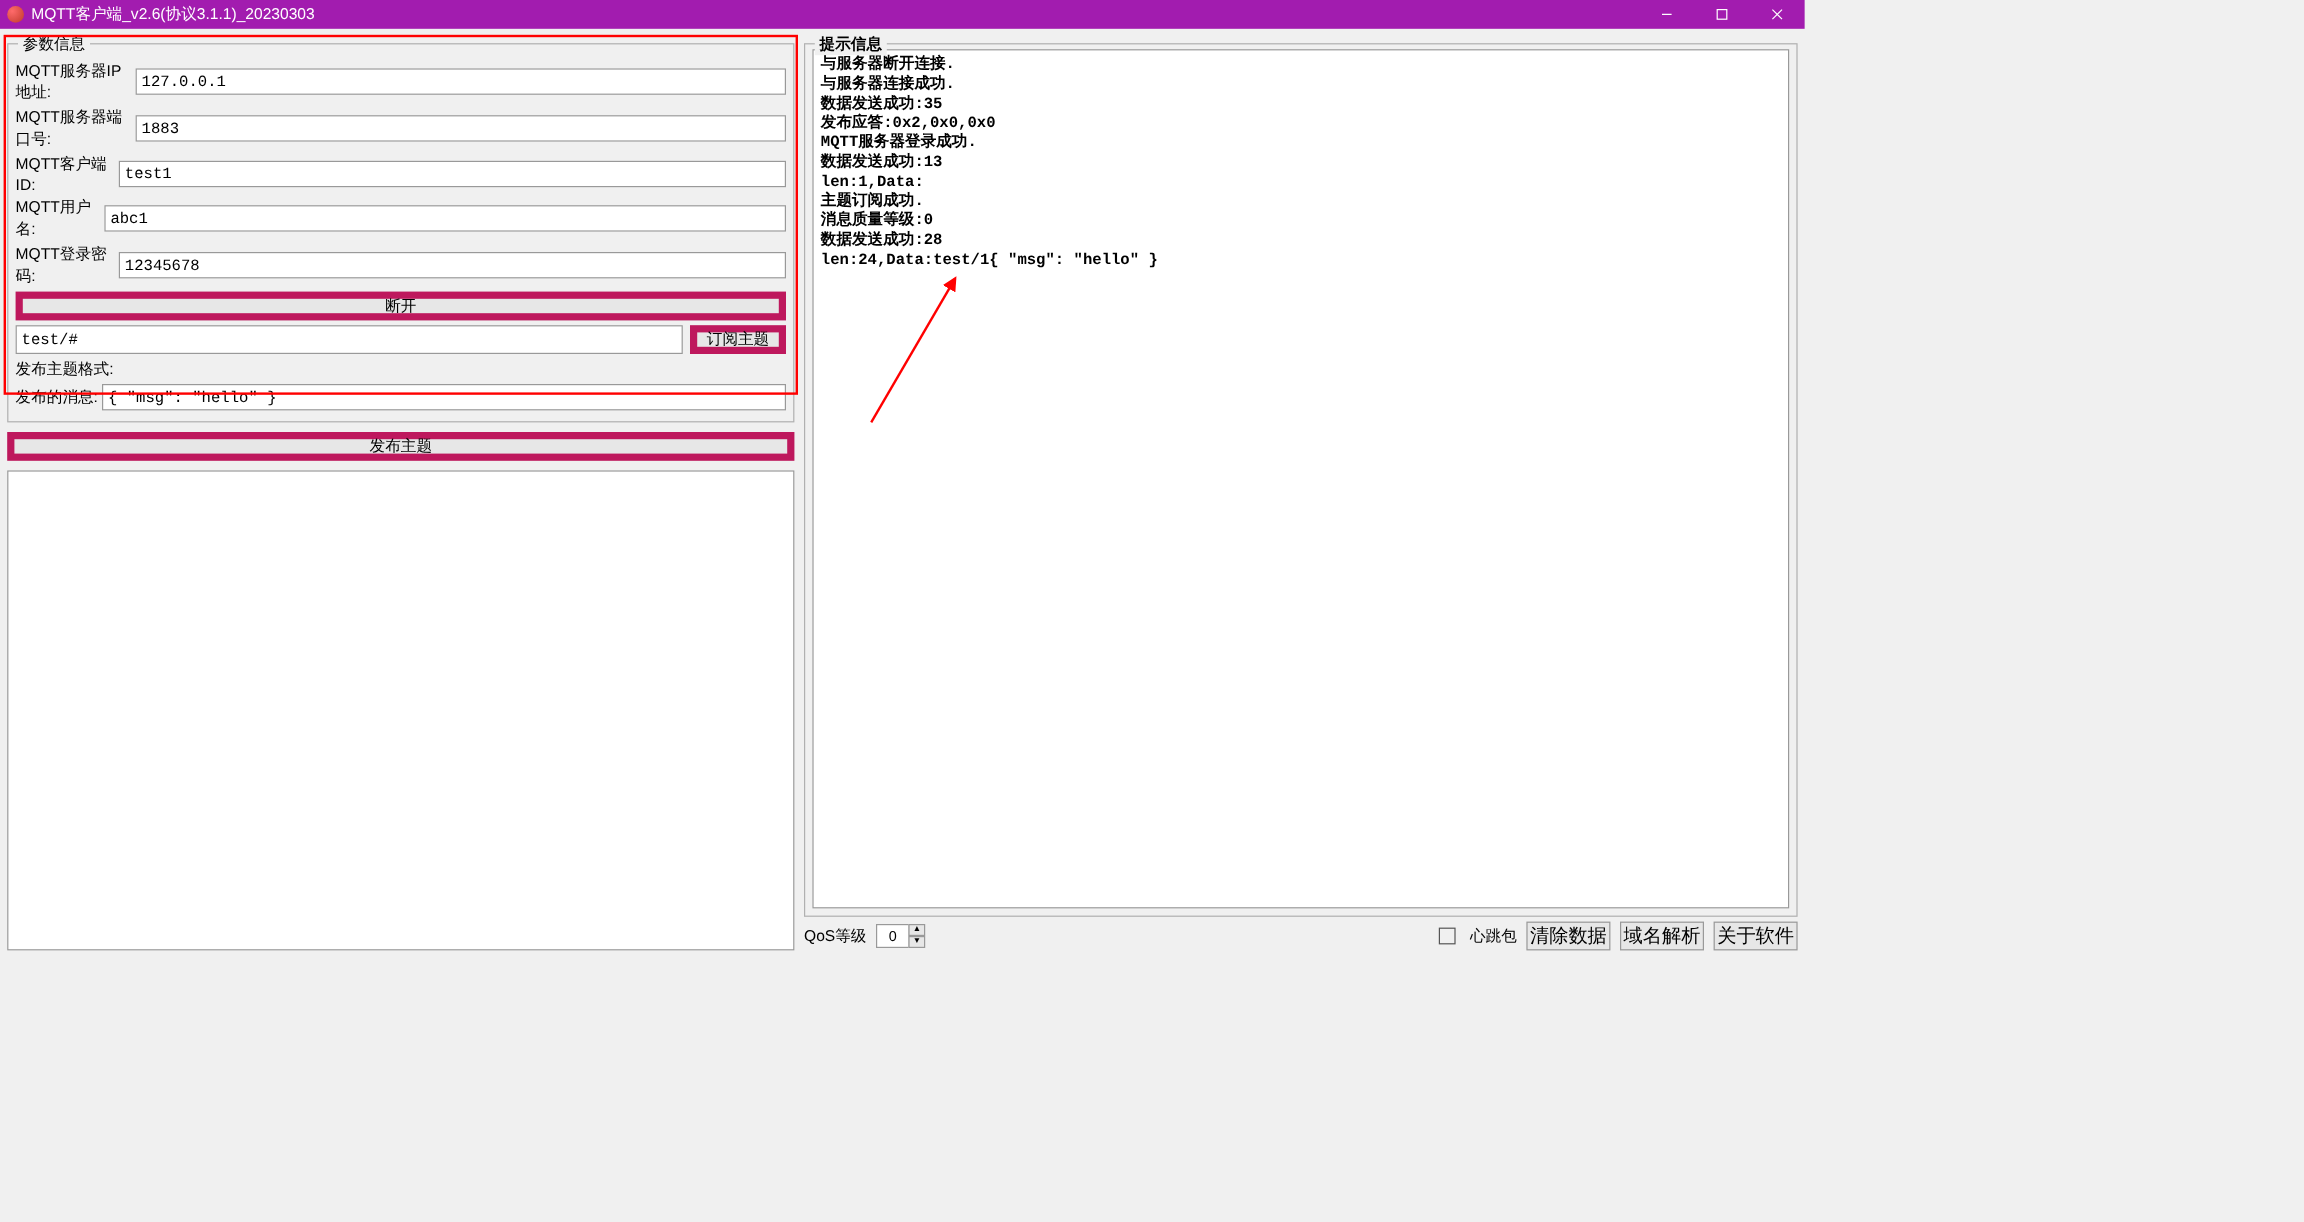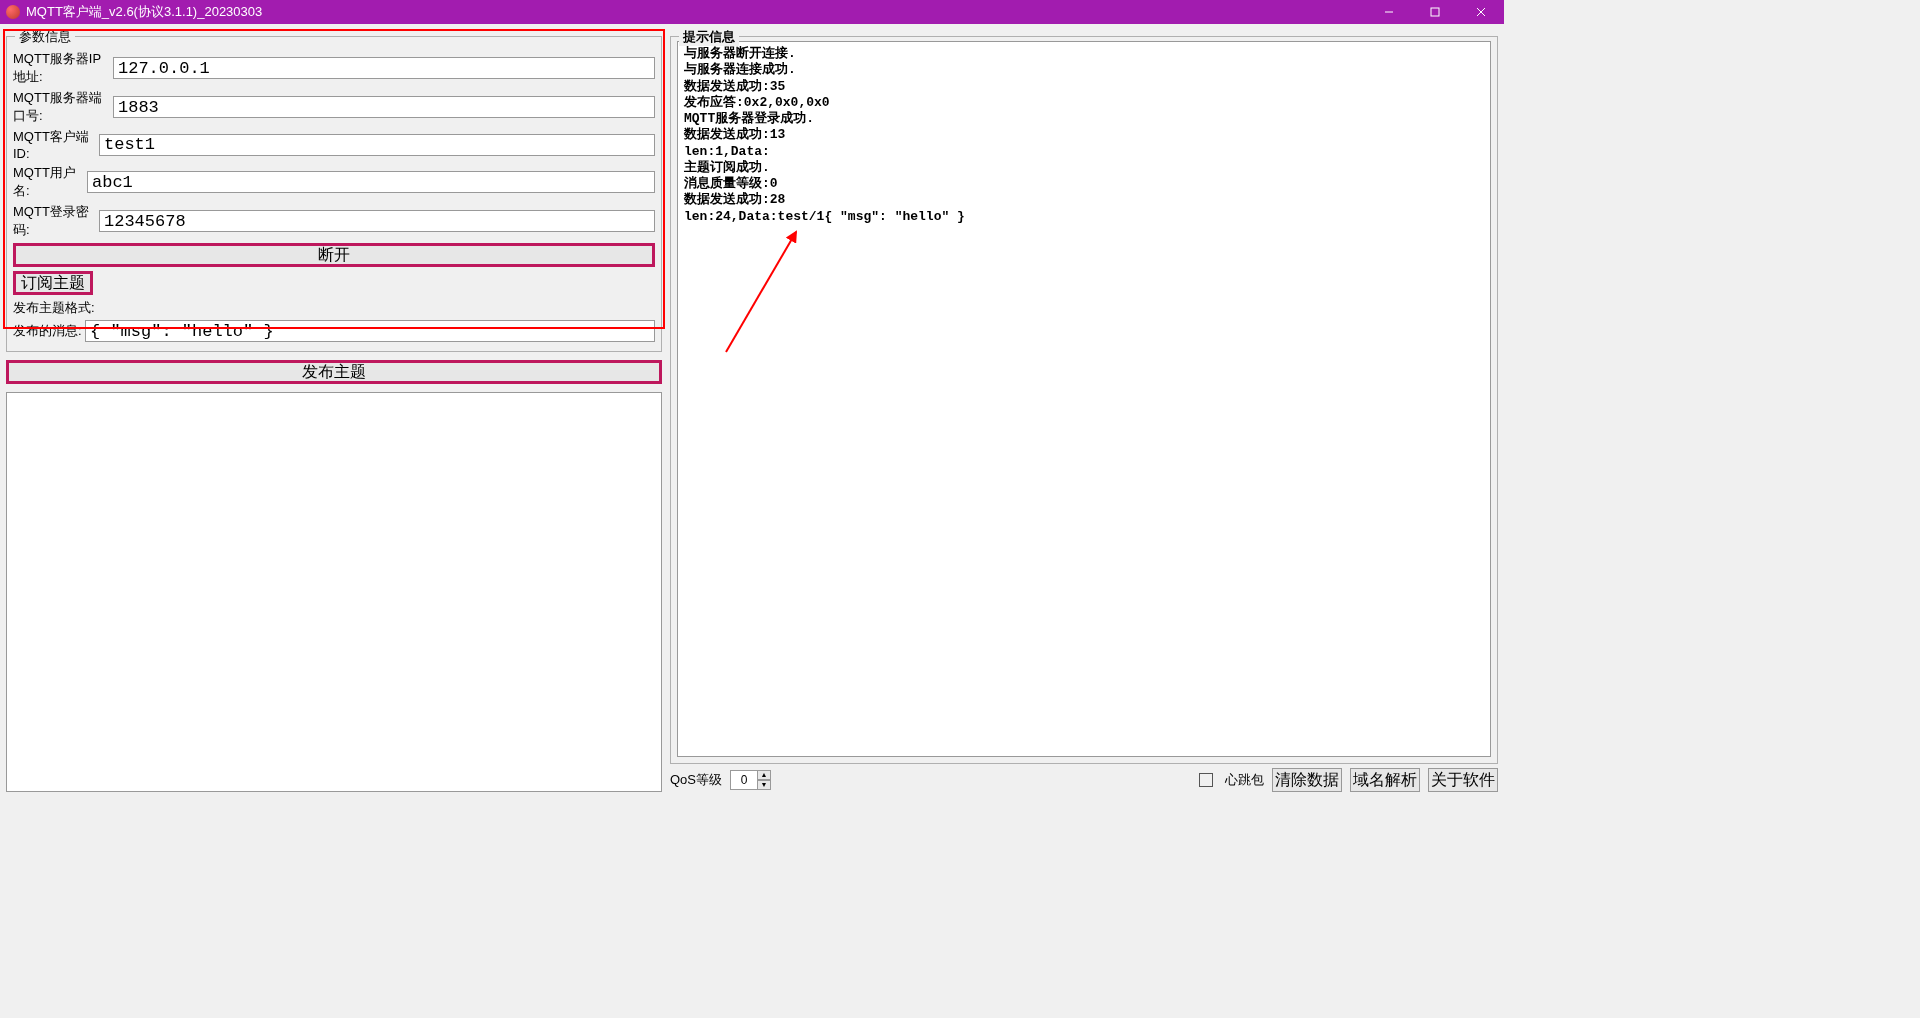--- a/index.html
+++ b/index.html
@@ -12,22 +12,22 @@
   .titlebar .winbtn { width: 46px; display: flex; align-items: center; justify-content: center; cursor: pointer; }
   .titlebar .winbtn svg { stroke: #fff; fill: none; stroke-width: 1; }
   .client { flex: 1; display: flex; padding: 6px; gap: 8px; }
   .left { width: 656px; display: flex; flex-direction: column; border-radius: 15px; }
   .right { flex: 1; display: flex; flex-direction: column; }
   .groupbox { position: relative; border: 1px solid #b0b0b0; padding: 10px 6px 6px 6px; margin-top: 6px; }
   .groupbox-title { position: absolute; top: -9px; left: 8px; background: #f0f0f0; padding: 0 4px; color: #000; font-size: 13px; }
   .red-border { position: absolute; border: 2px solid #ff0000; pointer-events: none; z-index: 5; }
   .row { display: flex; align-items: center; margin: 3px 0; }
   .row label { width: 100px; text-align: left; font-size: 13px; color: #000; }
-  .row input[type=text] { flex: 1; height: 22px; border: 1px solid #999; background: #fff; padding: 0 4px; font-family: "Courier New", monospace; font-size: 17px; }
-  .btn { height: 24px; border: 3px solid #be185d; background: #e7e7e7; text-align: center; font-size: 16px; cursor: pointer; display: flex; align-items: center; justify-content: center; }
+  .row input[type=text] { flex: 1; height: 22px; border: 1px solid #999; background: #fff; padding: 0 4px; font-family: "Courier New", monospace; font-size: 13px; }
+  .btn { height: 24px; border: 6px solid #be185d; background: #e7e7e7; text-align: center; font-size: 13px; cursor: pointer; display: flex; align-items: center; justify-content: center; }
   .full-btn { width: 100%; margin: 4px 0; }
   .subrow { display: flex; gap: 6px; margin: 4px 0; }
   .subrow input { flex: 1; height: 24px; border: 1px solid #999; padding: 0 4px; font-family: "Courier New", monospace; font-size: 13px; }
   .subrow .btn { width: 80px; }
   .leftlabel { width: 84px; text-align: left; font-size: 13px; }
   .big-textarea { flex: 1; border: 1px solid #999; background: #fff; margin-top: 4px; }
   .log-area { flex: 1; border: 1px solid #999; background: #fff; padding: 4px 6px; font-family: SimSun, "Courier New", monospace; font-size: 13px; line-height: 1.25; color: #000; white-space: pre; overflow: hidden; }
   .footer { display: flex; align-items: center; gap: 8px; padding: 4px 0 0 0; }
   .footer .spacer { flex: 1; }
   .footer label { font-size: 13px; }
@@ -89,20 +89,21 @@
           <input type="text" value="abc1" style="">
         </div>
         <div class="row">
           <label style="width:86px;">MQTT登录密码:</label>
           <input type="text" value="12345678" style="">
         </div>
 
         <div class="btn full-btn">断开</div>
 
         <div class="subrow">
+          <input type="text" value="test/#" style="">
           <div class="btn">订阅主题</div>
         </div>
 
         <div class="row">
           <label class="leftlabel">发布主题格式:</label>
         </div>
         <div class="row">
           <label class="leftlabel" style="width:72px;">发布的消息:</label>
           <input type="text" value="{ &quot;msg&quot;: &quot;hello&quot; }" style="">
         </div>

